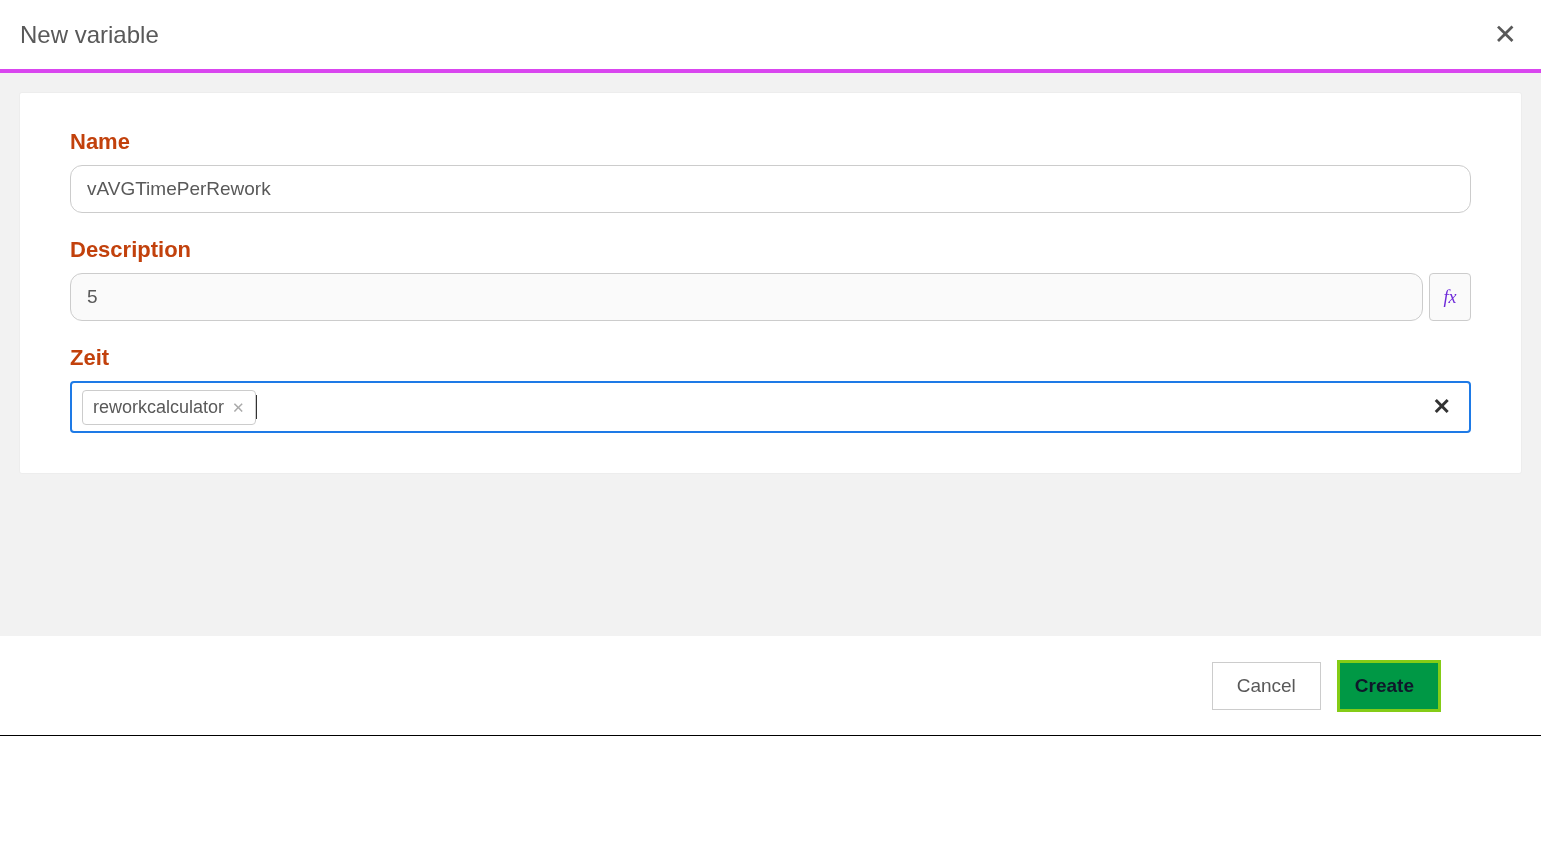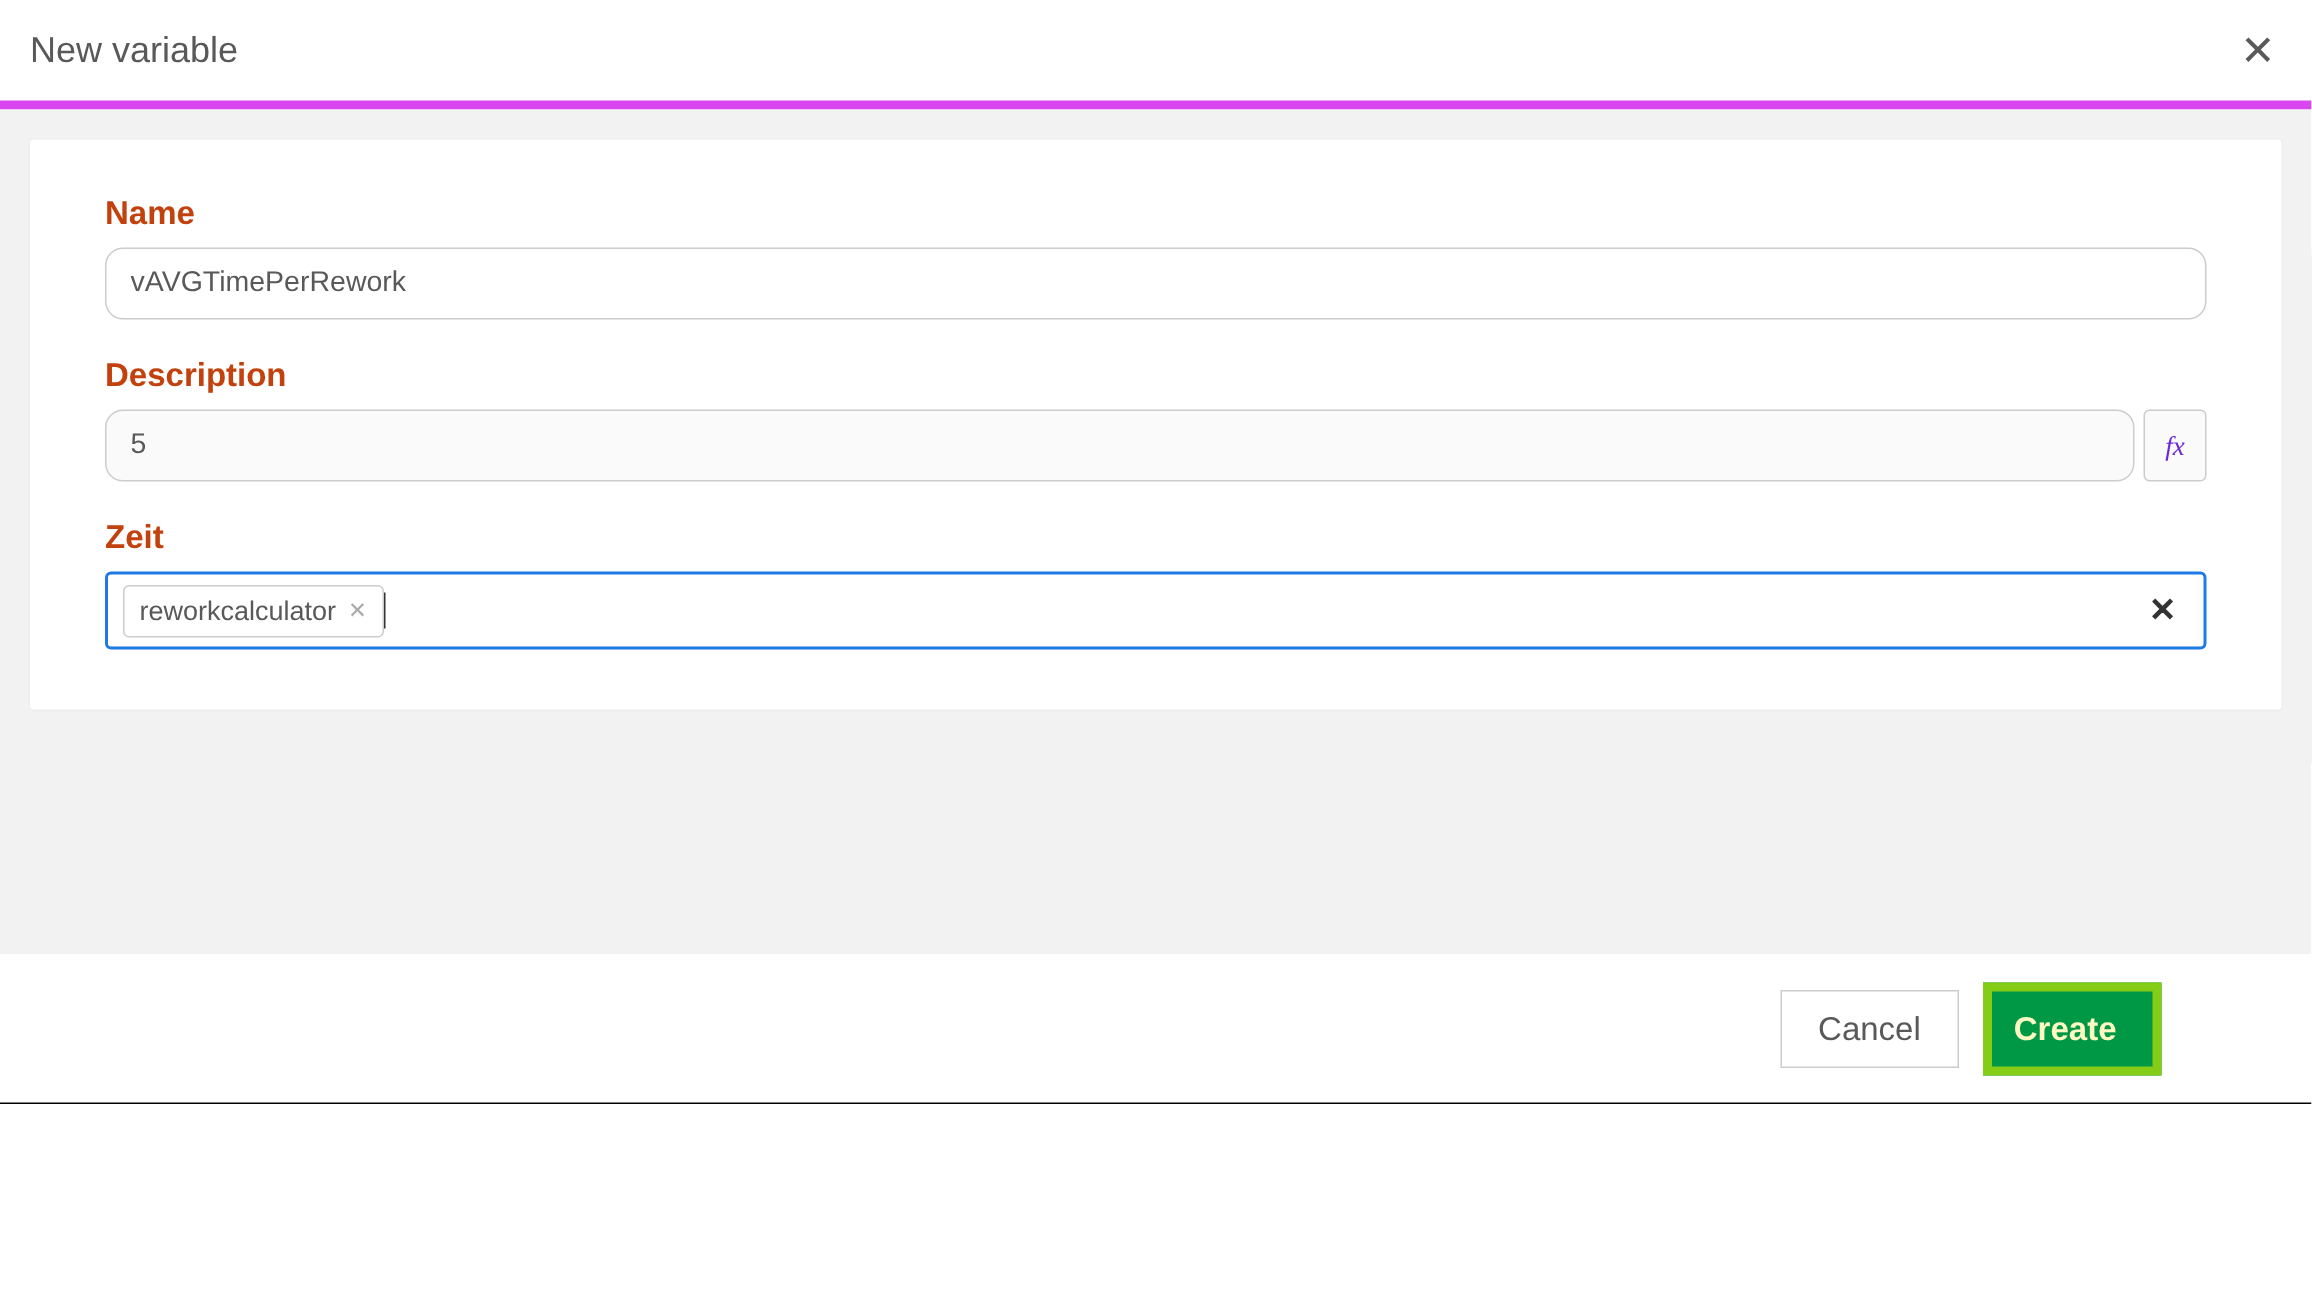--- a/index.html
+++ b/index.html
@@ -9,21 +9,21 @@
     color: #595959;
     width: 1541px;
     height: 864px;
     overflow: hidden;
   }
   .header {
     display: flex;
     justify-content: space-between;
     align-items: center;
     padding: 14px 20px 14px 20px;
-    border-bottom: 6px solid #d946ef;
+    border-bottom: 4px solid #d946ef;
     background: #fff;
     height: 73px;
   }
   .header-title {
     font-size: 24px;
     font-weight: 400;
     color: #595959;
   }
   .close-btn {
     font-size: 28px;
@@ -133,34 +133,34 @@
     justify-content: flex-end;
     align-items: center;
     gap: 16px;
     padding: 24px 100px 24px 20px;
     border-bottom: 1px solid #000;
     height: 100px;
     background: #fff;
   }
   .btn {
     padding: 12px 24px;
-    font-size: 22px;
+    font-size: 19px;
     border-radius: 0;
     cursor: pointer;
     font-family: inherit;
   }
   .btn-cancel {
     background: #fff;
     border: 1px solid #ccc;
     color: #595959;
   }
   .btn-create {
     background: #009845;
-    border: 6px solid #84cc16;
-    color: #fef9c3;
+    border: 3px solid #84cc16;
+    color: #0f172a;
     font-weight: 600;
     padding-left: 15px;
   }
 </style>
 </head>
 <body>
 
 <div class="header">
   <div class="header-title">New variable</div>
   <div class="close-btn">

